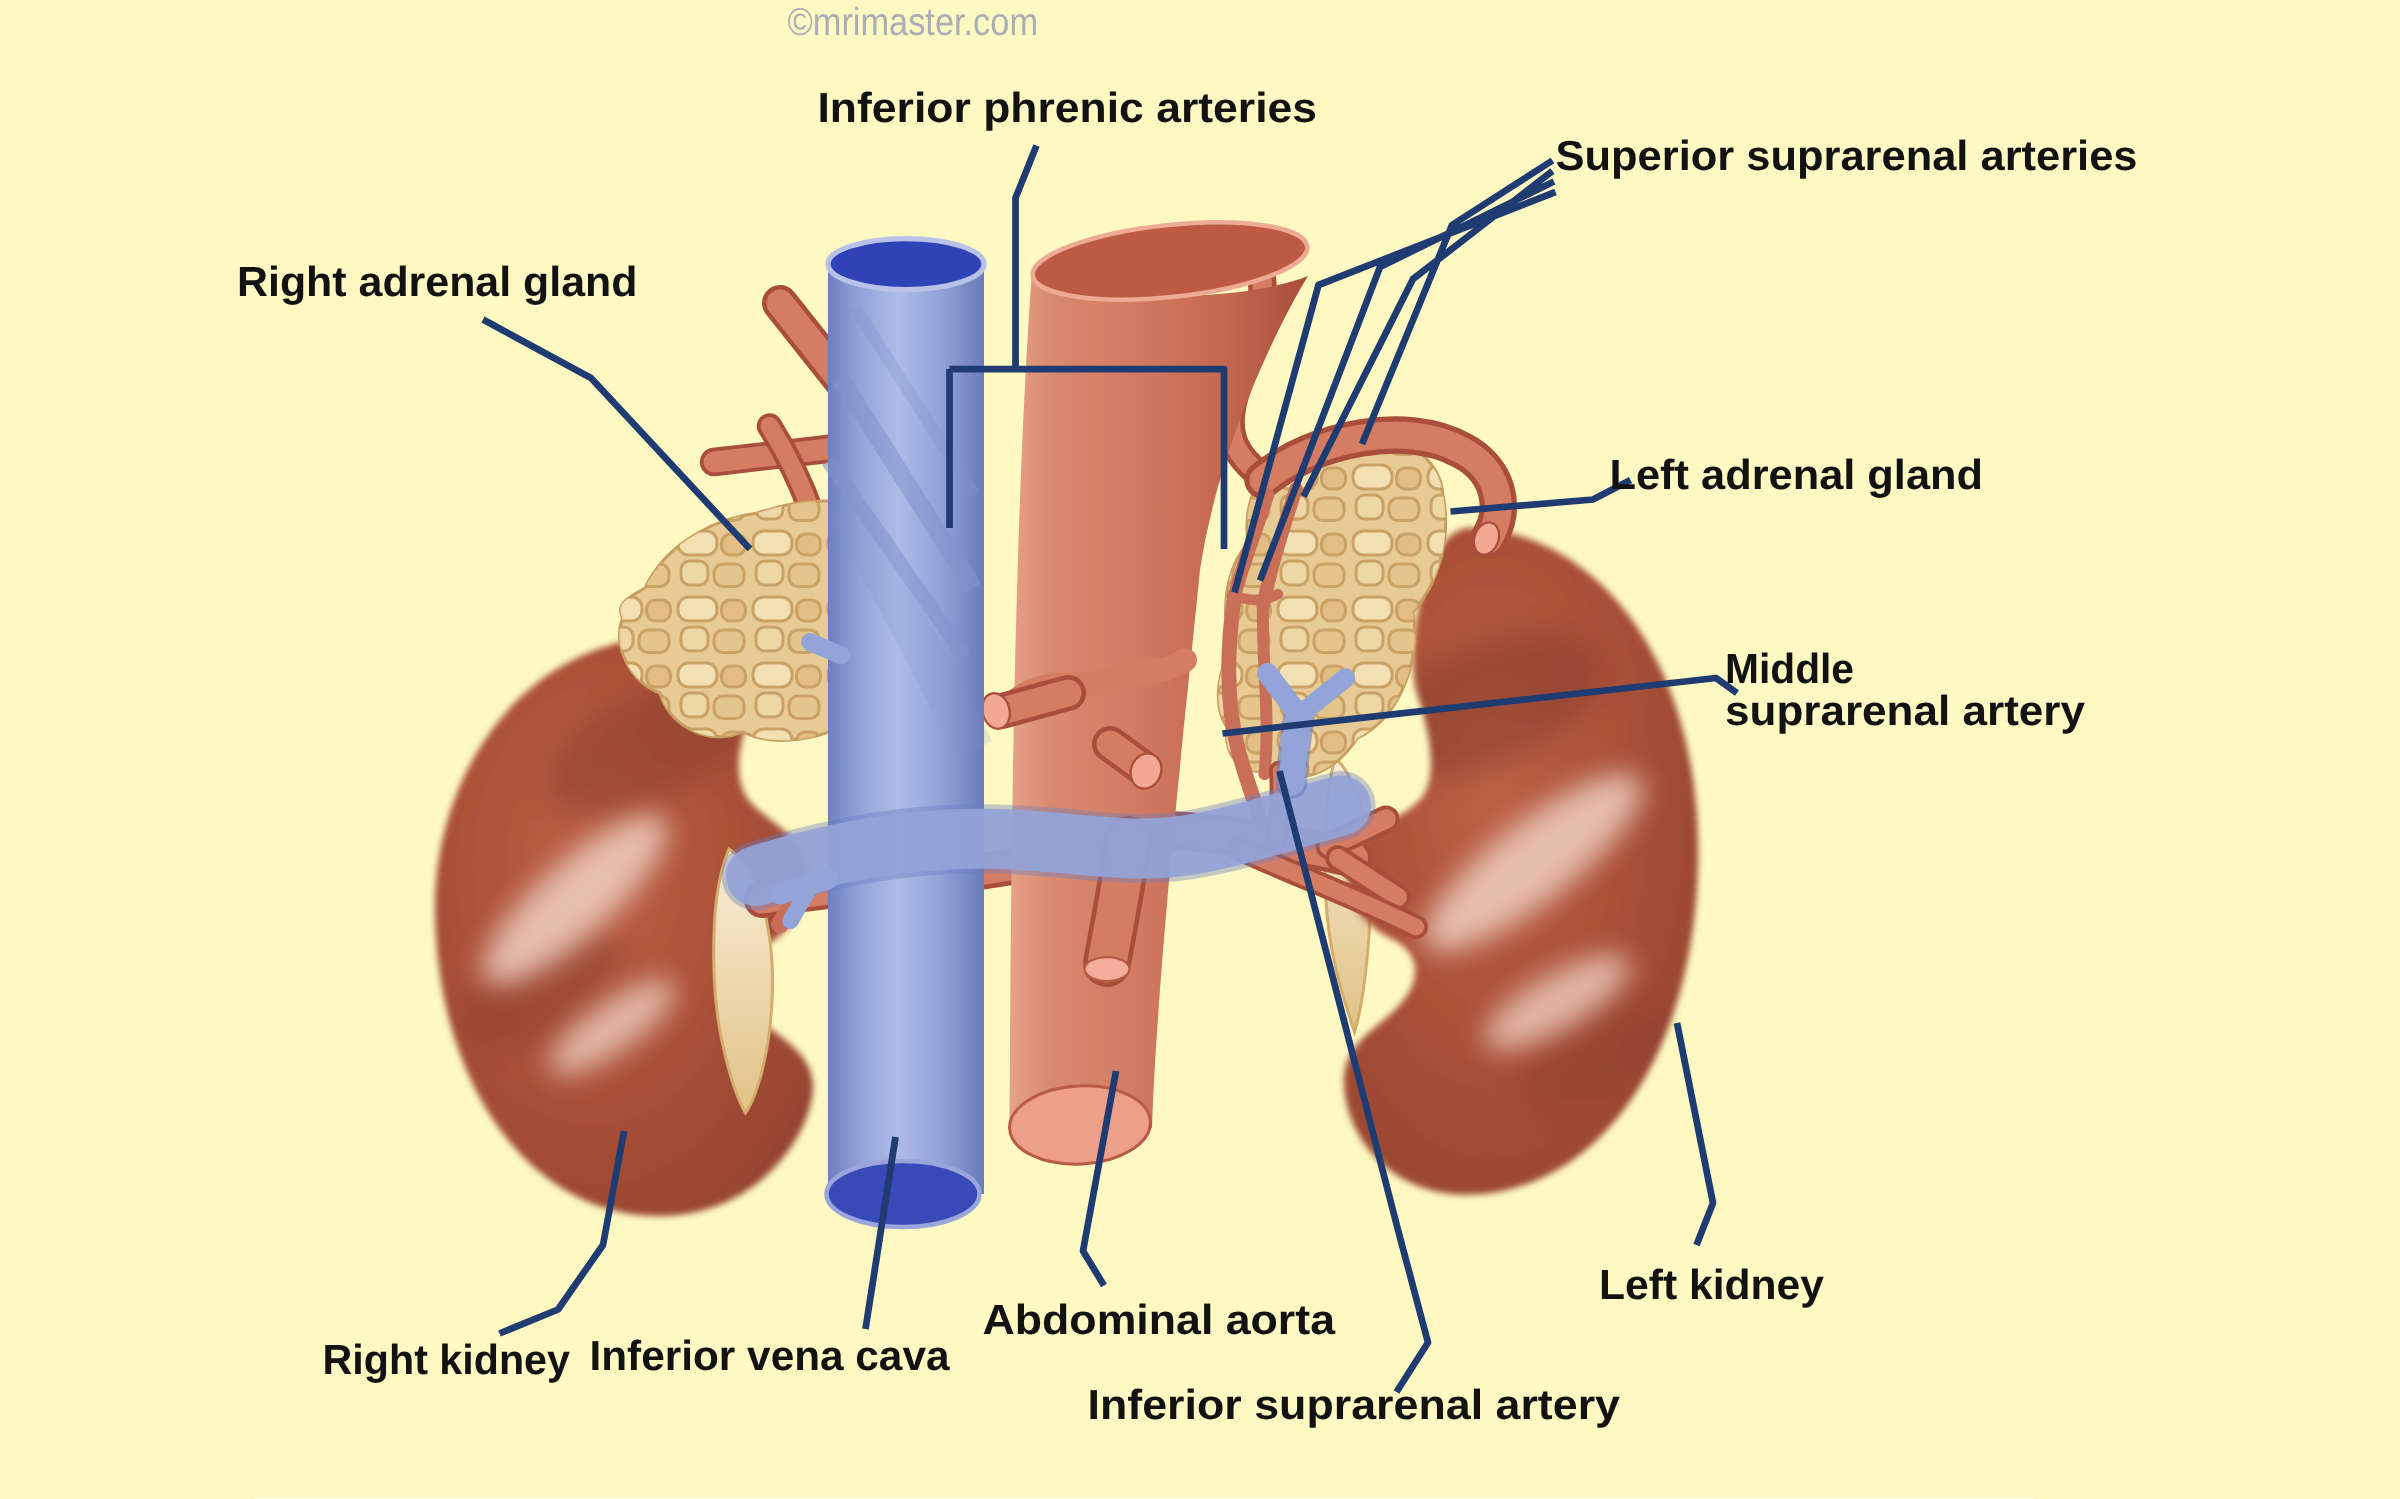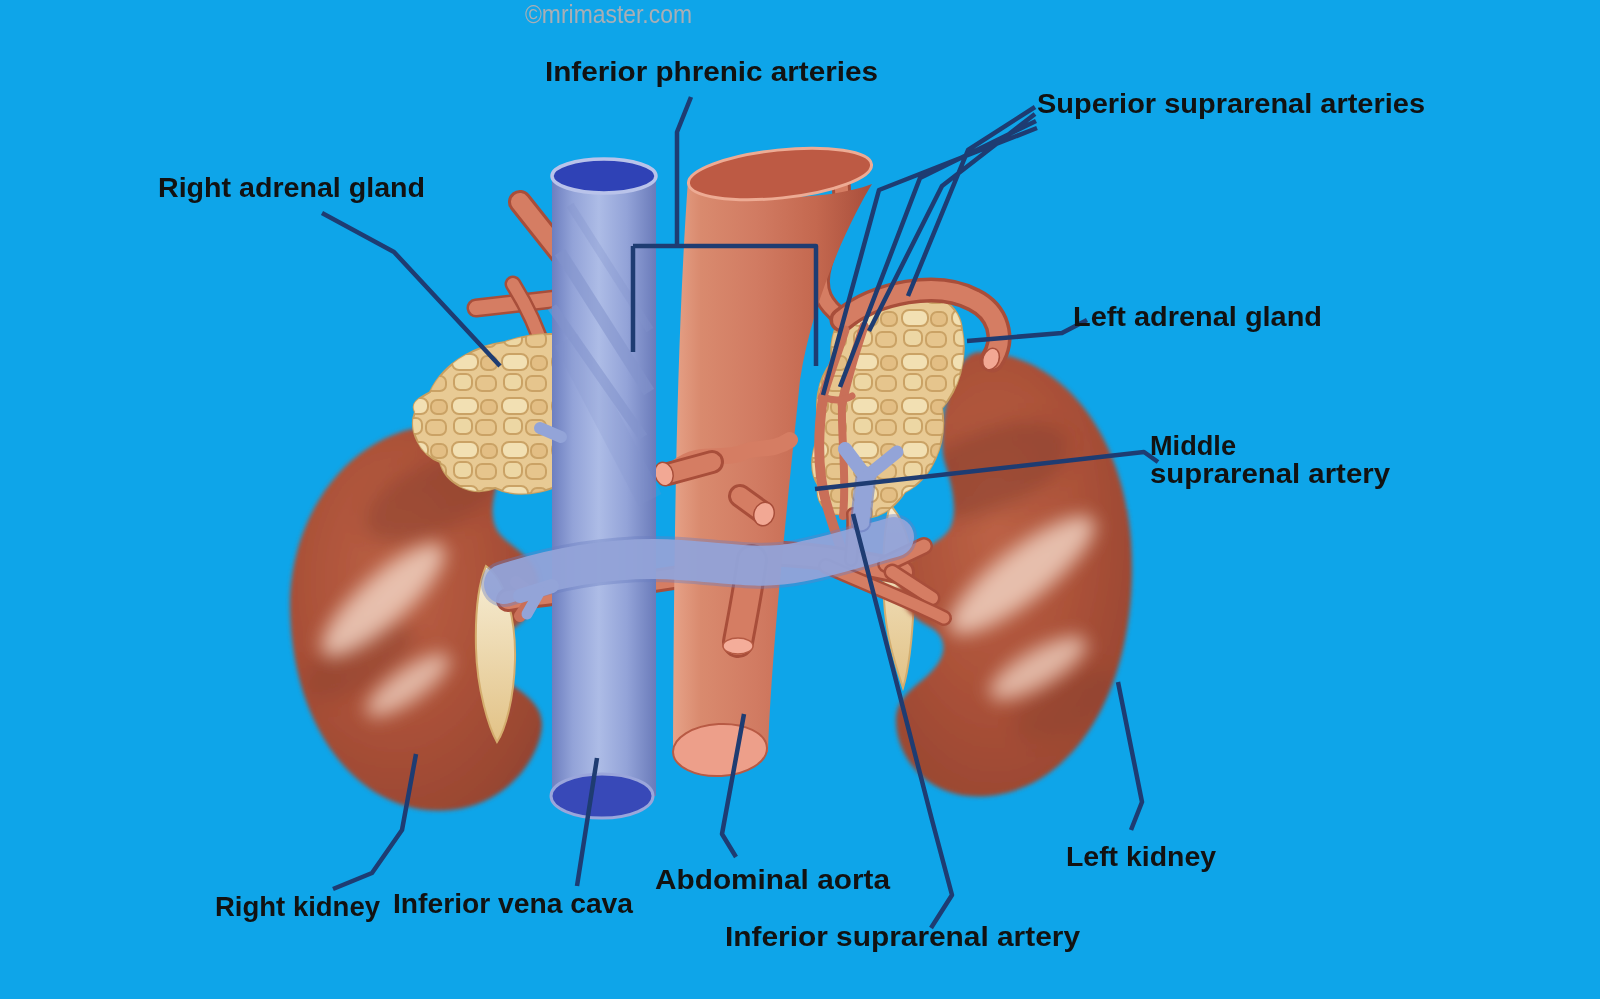--- a/index.html
+++ b/index.html
@@ -1,16 +1,16 @@
 <!DOCTYPE html>
 <html><head>
 <meta charset="utf-8">
 <style>
   html,body{margin:0;padding:0;background:#ffffff;}
-  .stage{position:relative;width:1600px;height:999px;background:#0ea5e9;overflow:hidden;
+  .stage{position:relative;width:1600px;height:999px;background:#fef9c3;overflow:hidden;
          font-family:"Liberation Sans",sans-serif;}
   svg{display:block}
   .lbl{font-family:"Liberation Sans",sans-serif;font-weight:700;font-size:28px;fill:#121212;}
   .wm{font-family:"Liberation Sans",sans-serif;font-weight:400;font-size:26px;fill:#a9aeb5;}
   .leader{fill:none;stroke:#1e3c72;stroke-width:4.5;stroke-linejoin:round;}
   .tubeO{fill:none;stroke:#a84e3a;stroke-linecap:round;}
   .tubeI{fill:none;stroke:#d57d63;stroke-linecap:round;}
   .thin{fill:none;stroke:#c96f58;stroke-linecap:round;}
   .veinO{fill:none;stroke:#6a7cc0;stroke-linecap:round;}
   .veinI{fill:none;stroke:#93a4d8;stroke-linecap:round;}

